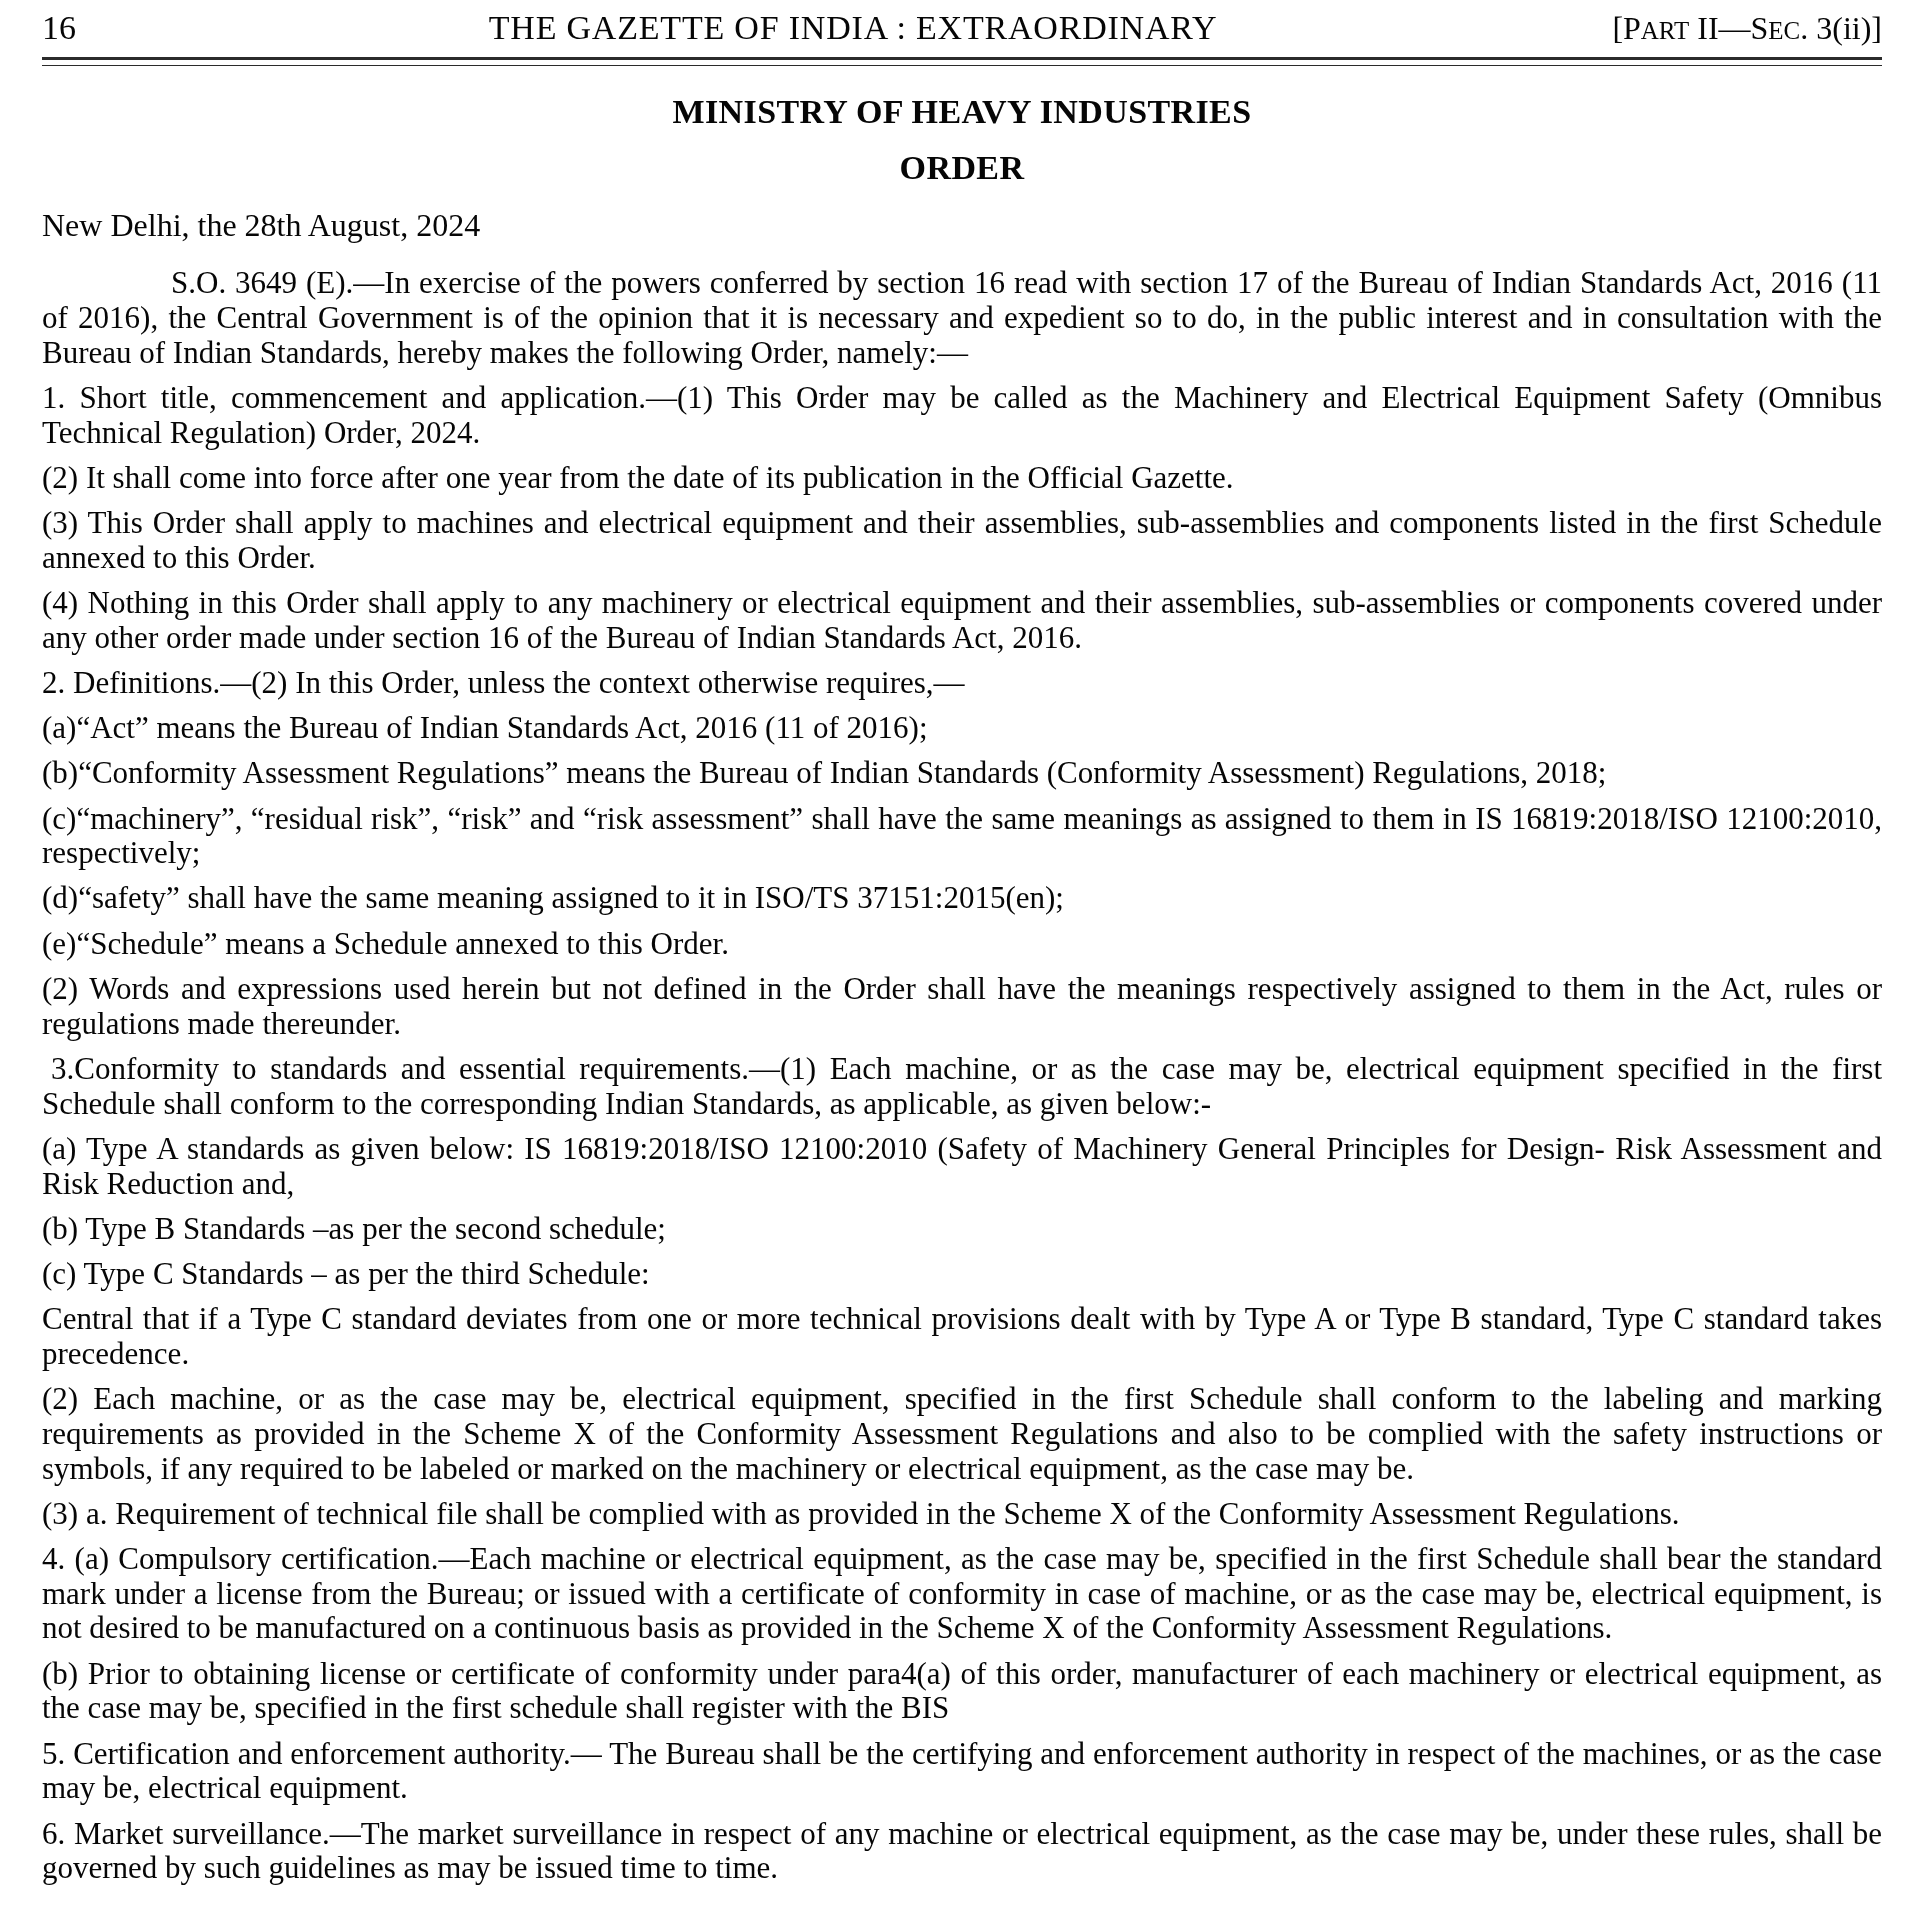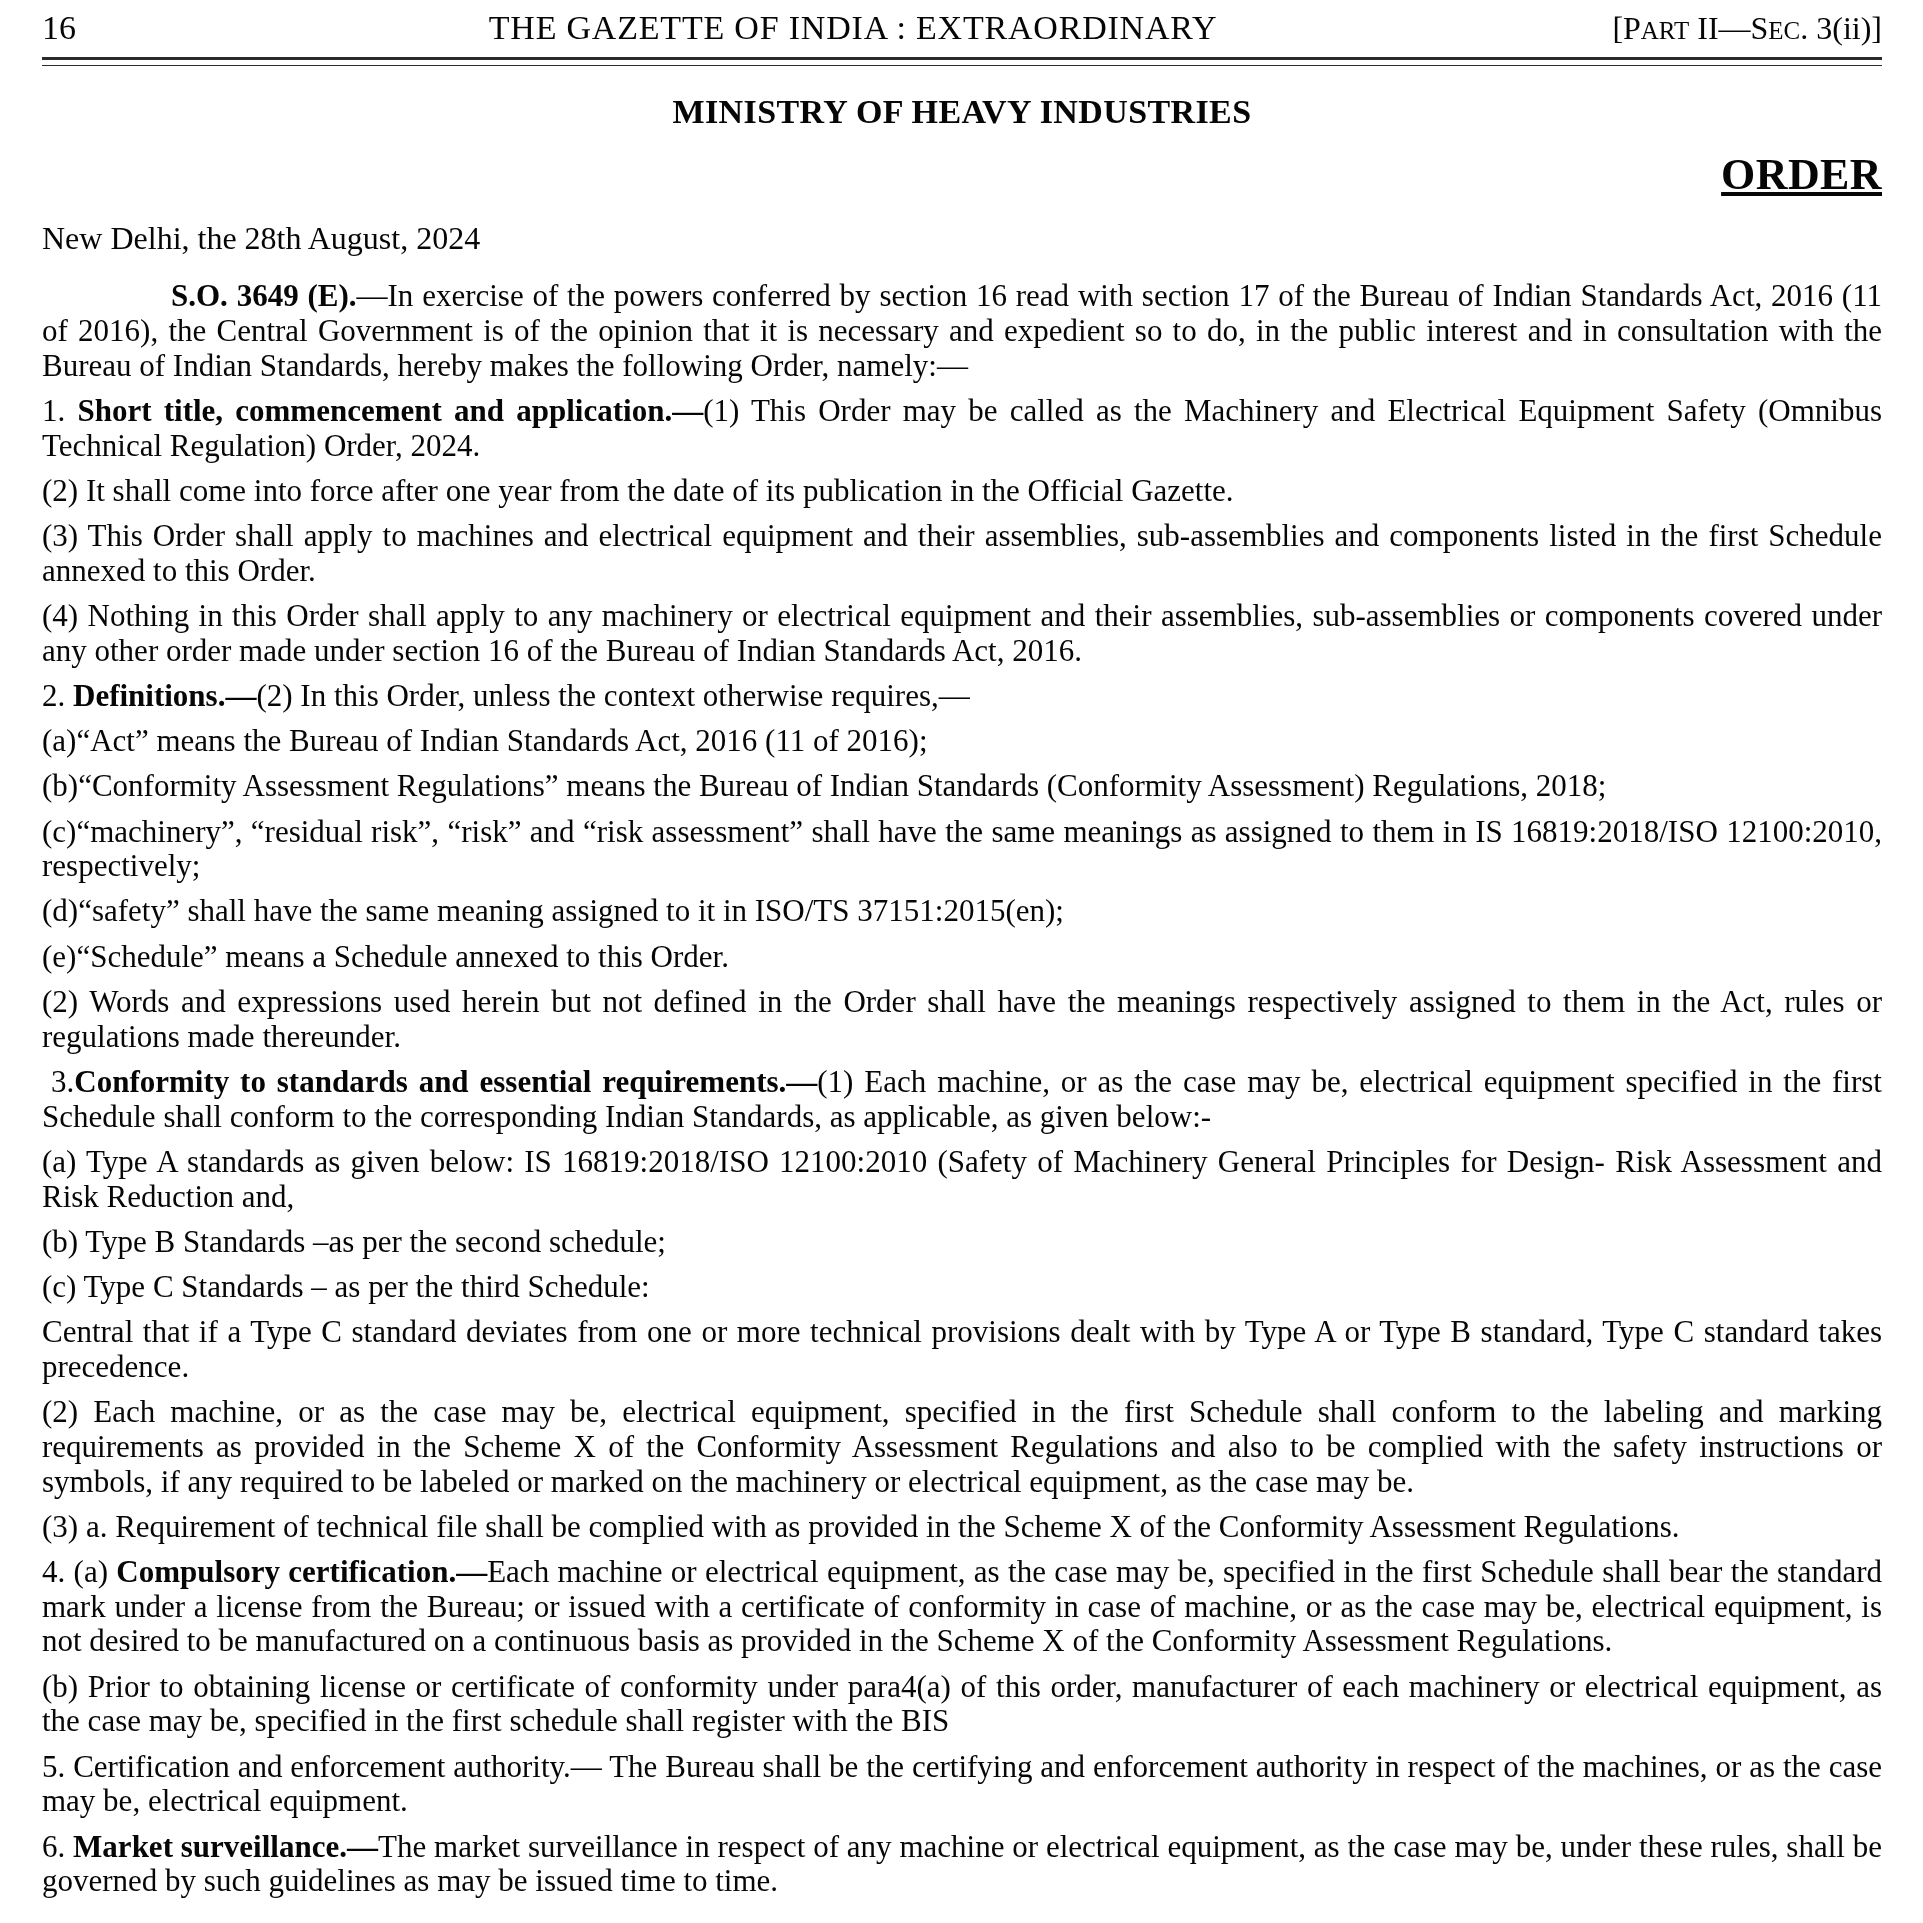--- a/index.html
+++ b/index.html
@@ -34,41 +34,40 @@
   
   .ministry {
     margin: 27px 0 0 0;
     text-align: center;
     font-size: 34px;
     font-weight: bold;
     letter-spacing: 0.4px;
   }
   .order-h {
     margin: 18px 0 0 0;
-    text-align: right;
-    font-size: 44px;
+    text-align: center;
+    font-size: 34px;
     font-weight: bold;
     letter-spacing: 0.4px;
-    text-decoration: underline;
   }
   .dateline {
     margin: 19.5px 0 0 0;
     font-size: 32px;
   }
   
   .content { margin-top: 22.5px; }
   p.body {
     margin: 0 0 10.5px 0;
     font-size: 31px;
     line-height: 1.12;
     text-align: justify;
   }
   p.body.indent-large { text-indent: 129px; }
   p.body.indent-small { text-indent: 9px; }
-  .b { font-weight: bold; }
+  .b { font-weight: normal; }
 </style>
 </head>
 <body>
 
 <div class="page">
 
   <header class="hdr">
     <span class="hdr-num">16</span>
     <span class="hdr-title">THE GAZETTE OF INDIA : EXTRAORDINARY</span>
     <span class="hdr-ref"><span>[P</span><span class="sc">ART</span><span> II—S</span><span class="sc">EC</span><span>. 3(ii)]</span></span>

